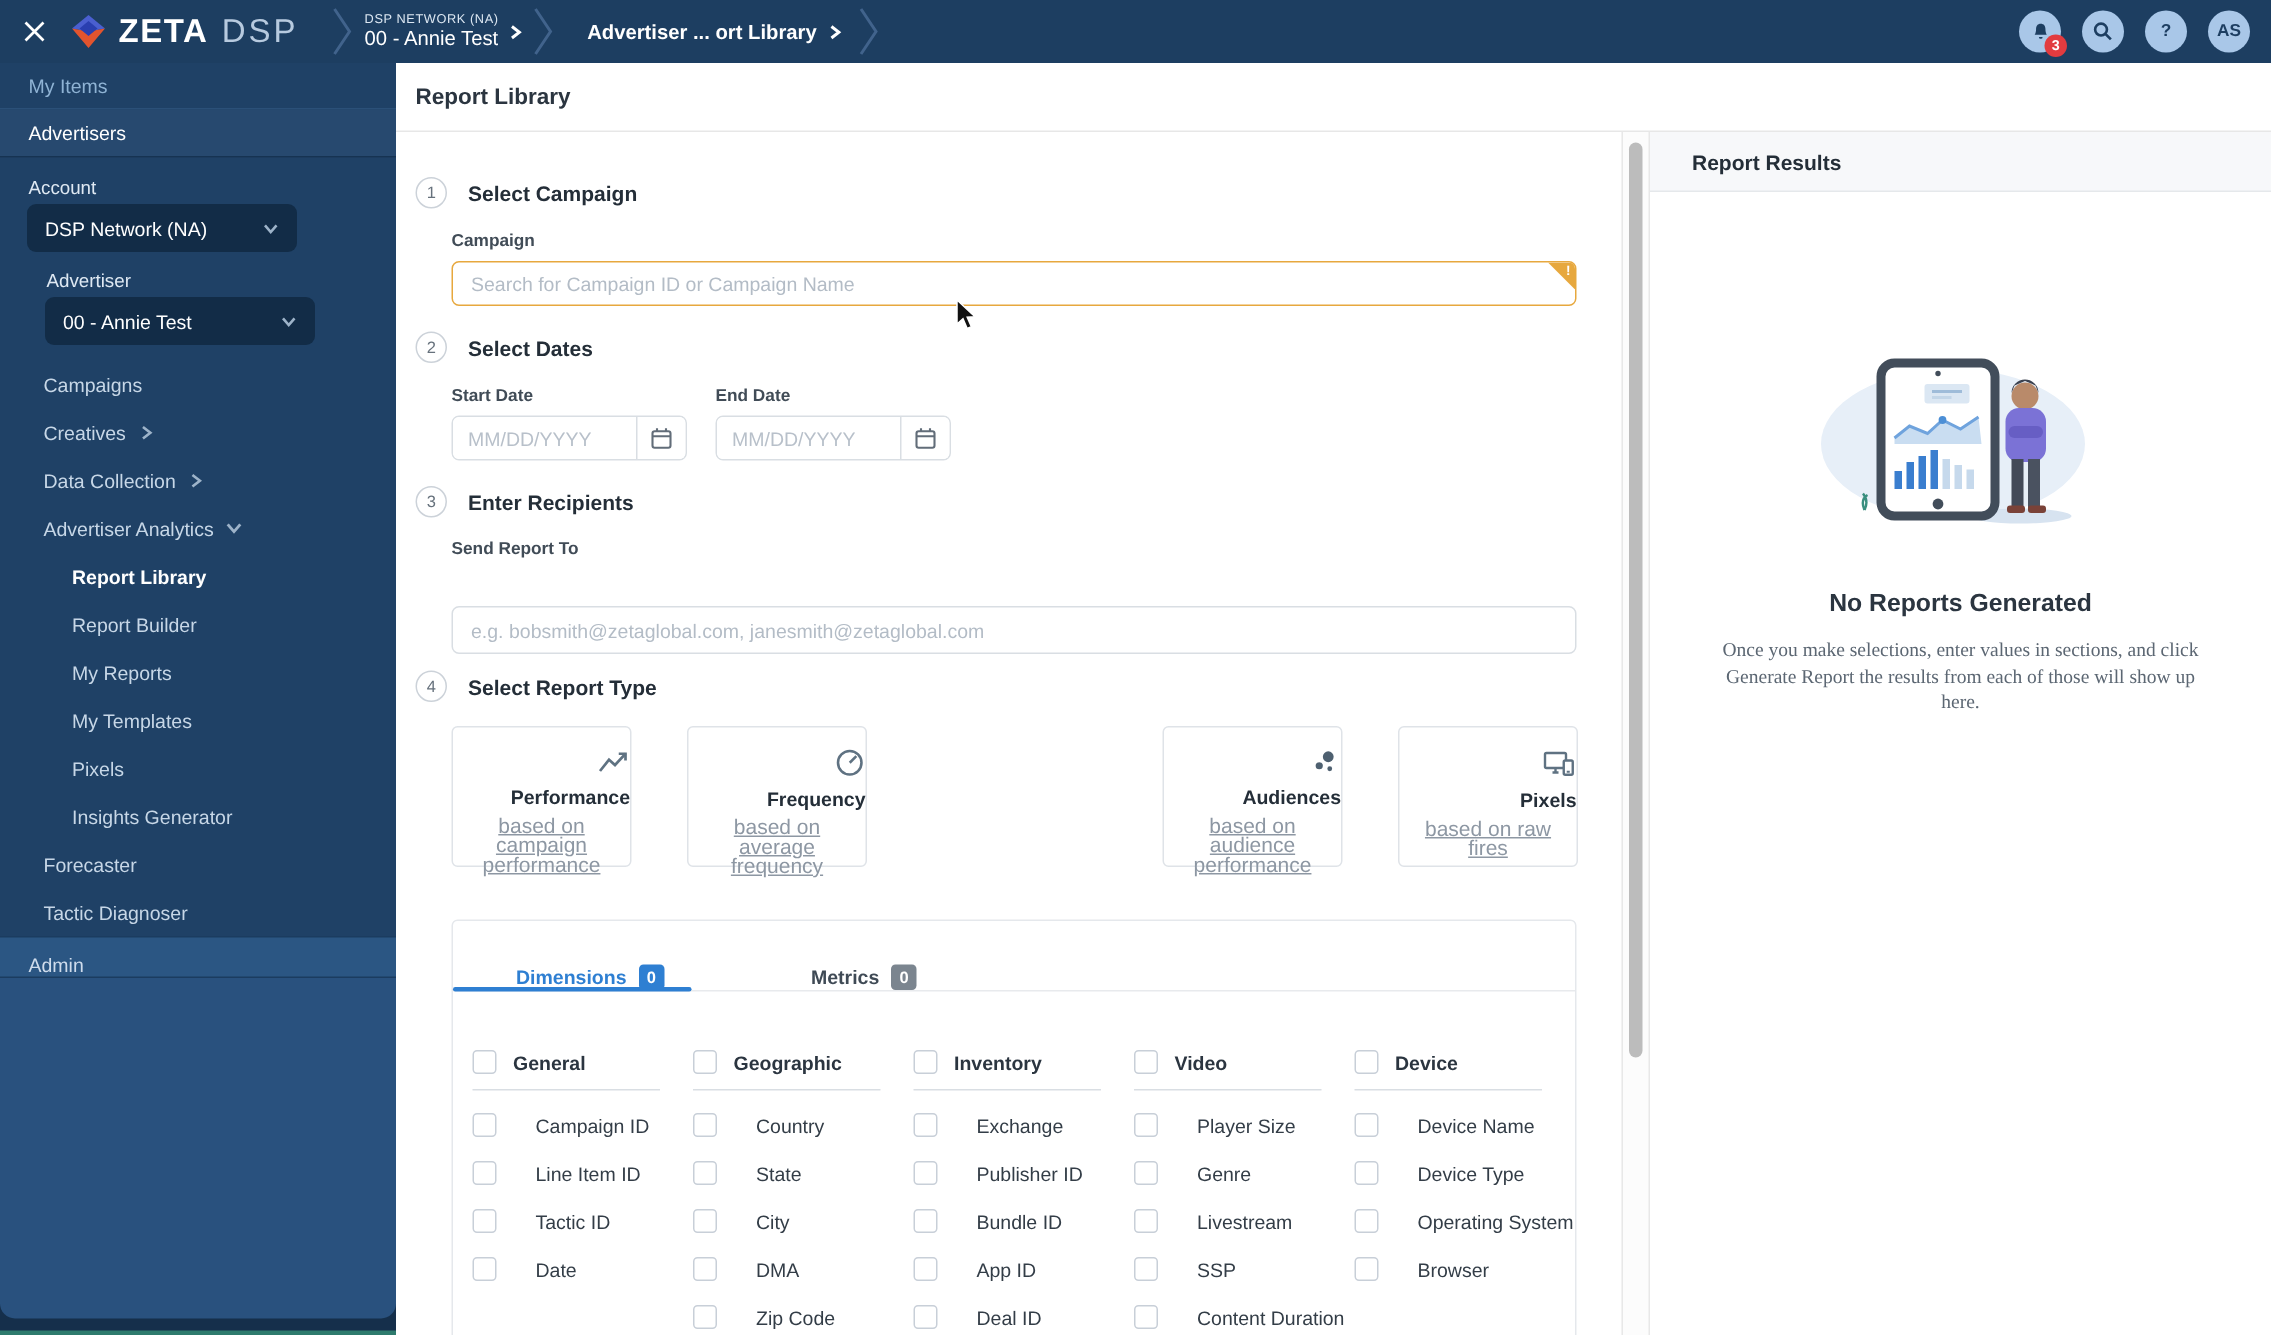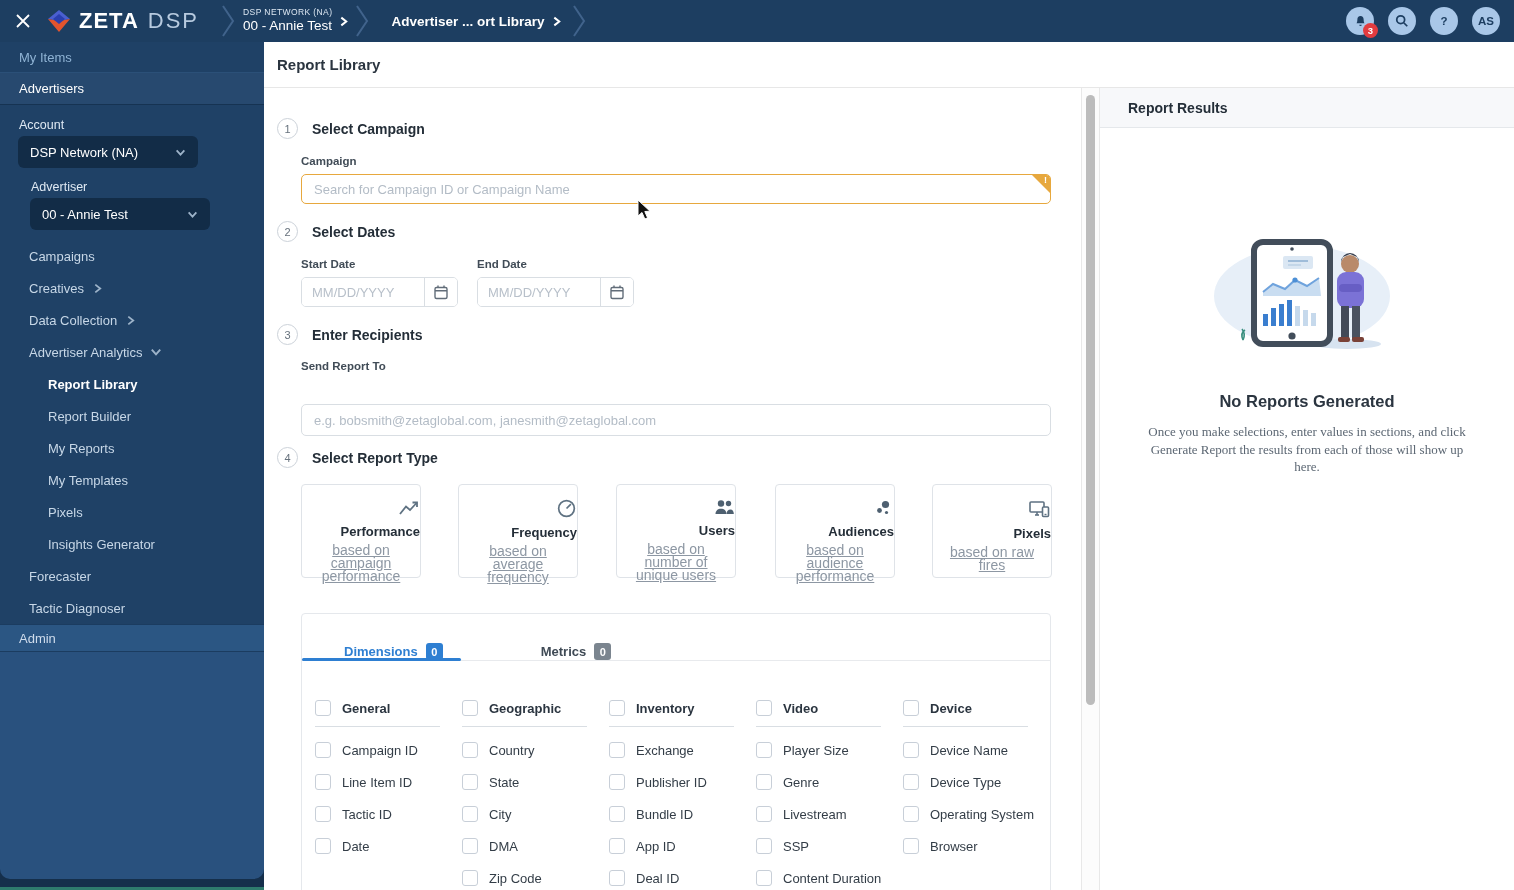--- a/index.html
+++ b/index.html
@@ -32,21 +32,21 @@
   .lbl-account { margin:13px 0 4px 19px; }
   .lbl-advertiser { margin:12px 0 4px 31px; }
   .sb-select { height:32px; background:#122c47; border-radius:6px; display:flex; align-items:center; justify-content:space-between; padding:0 12px; color:#ffffff; font-size:13px; cursor:pointer; }
   .sel-account { margin:0 0 0 18px; width:180px; }
   .sel-advertiser { margin:0 0 0 30px; width:180px; }
   .sb-nav { margin-top:10px; list-style:none; }
   .sb-nav li { height:32px; display:flex; align-items:center; gap:8px; padding-left:29px; font-size:13px; color:#c7d7e7; cursor:pointer; }
   .sb-nav li.sub { padding-left:48px; }
   .sb-nav li.active { color:#ffffff; font-weight:bold; }
   .chev { color:#9db3c9; display:inline-flex; }
-  .row-admin { height:28px; display:flex; align-items:center; padding-left:19px; font-size:13px; color:#cfdcec; background:#2b5683; border-top:1px solid #1b3c60; border-bottom:1px solid #1b3c60; cursor:pointer; }
+  .row-admin { height:28px; display:flex; align-items:flex-end; padding-left:19px; font-size:13px; color:#cfdcec; background:#2b5683; border-top:1px solid #1b3c60; border-bottom:1px solid #1b3c60; cursor:pointer; }
   .sb-lower { flex:1; background:#29517e; border-radius:0 0 10px 10px; margin-bottom:11px; }
   .teal-strip { position:absolute; left:0; bottom:0; width:264px; height:3px; background:#2e7b6d; }
 
   
   .title-band { position:absolute; left:264px; top:42px; width:1250px; height:46px; background:#fff; border-bottom:1px solid #e7e7e7; display:flex; align-items:center; z-index:10; }
   .page-title { padding-left:13px; font-size:15px; font-weight:bold; color:#2b3540; }
 
   
   .main { position:absolute; left:264px; top:88px; width:817px; height:802px; background:#fff; overflow:hidden; }
   .step-row { position:absolute; left:13px; display:flex; align-items:center; gap:14px; }
@@ -82,21 +82,21 @@
   .badge-gray { background:#7b858f; }
   .tab-underline { position:absolute; left:0; bottom:-1px; width:159px; height:3px; background:#2e7fd2; border-radius:2px; }
   .dims-grid { display:flex; padding:39px 0 0 13px; }
   .dim-col { width:149px; }
   .dim-head { display:flex; align-items:center; gap:11px; font-size:13px; font-weight:bold; color:#2b3540; cursor:pointer; }
   .dim-underline { width:125px; height:1px; background:#d9dee3; margin-top:10px; }
   .dim-items { margin-top:15px; }
   .dim-item { display:flex; align-items:flex-start; gap:11px; font-size:13px; color:#333d47; margin-bottom:15px; line-height:17px; cursor:pointer; }
   .checkbox { flex:none; width:16px; height:16px; border:1px solid #c8cfd8; border-radius:3px; background:#fff; cursor:pointer; }
   .dim-item .checkbox { margin-top:0; }
-  .dim-item span.itm-label { max-width:105px; }
+  .dim-item span.itm-label { max-width:105px;margin-left:15px; }
 
   
   .v-scrollbar { position:absolute; left:1081px; top:88px; width:19px; height:802px; background:#fcfcfc; border-left:1px solid #e8e8e8; border-right:1px solid #e8e8e8; }
   .v-thumb { position:absolute; left:4px; top:7px; width:9px; height:610px; background:#bcbcbc; border-radius:5px; cursor:pointer; }
 
   
   .right-panel { position:absolute; left:1100px; top:88px; width:414px; height:802px; background:#fff; }
   .rp-header { height:40px; background:#f7f8fa; border-bottom:1px solid #e5e8eb; display:flex; align-items:center; padding-left:28px; font-size:14px; font-weight:bold; color:#242e38; }
   .rp-body { text-align:center; }
   .rp-illus { margin-top:108px; }
@@ -329,32 +329,20 @@
       <div class="rt-card" style="left:157px;">
         <div class="rt-icon">
             <svg width="21" height="21" viewBox="0 0 22 22">
               <circle cx="11" cy="11" r="8.2" stroke="#5f7282" stroke-width="1.8" fill="none"></circle>
               <line x1="11" y1="11" x2="15.6" y2="6.4" stroke="#5f7282" stroke-width="1.8"></line>
             </svg>
           </div>
         <div class="rt-name">Frequency</div>
         <div class="rt-desc">based on average frequency</div>
       </div>
-      <div class="rt-card" style="left:315px;">
-        <div class="rt-icon">
-            <svg width="22" height="19" viewBox="0 0 22 19">
-              <circle cx="8" cy="5.5" r="3.2" fill="#4e6070"></circle>
-              <path d="M2.5 16 c0-3.4 2.4-5.3 5.5-5.3 s5.5 1.9 5.5 5.3 z" fill="#4e6070"></path>
-              <circle cx="15.5" cy="5.5" r="2.7" fill="#4e6070"></circle>
-              <path d="M13.5 16 c0-2.8 1.6-4.6 4-4.6 2 0 3.3 1.8 3.3 4.6 z" fill="#4e6070"></path>
-            </svg>
-          </div>
-        <div class="rt-name">Users</div>
-        <div class="rt-desc">based on number of unique users</div>
-      </div>
       <div class="rt-card" style="left:474px;">
         <div class="rt-icon">
             <svg width="22" height="20" viewBox="0 0 22 20">
               <circle cx="13.5" cy="6.5" r="3.6" fill="#4e6070"></circle>
               <circle cx="7.5" cy="12.5" r="2.4" fill="#4e6070"></circle>
               <circle cx="14.5" cy="14.5" r="1.6" fill="#4e6070"></circle>
             </svg>
           </div>
         <div class="rt-name">Audiences</div>
         <div class="rt-desc">based on audience performance</div>

